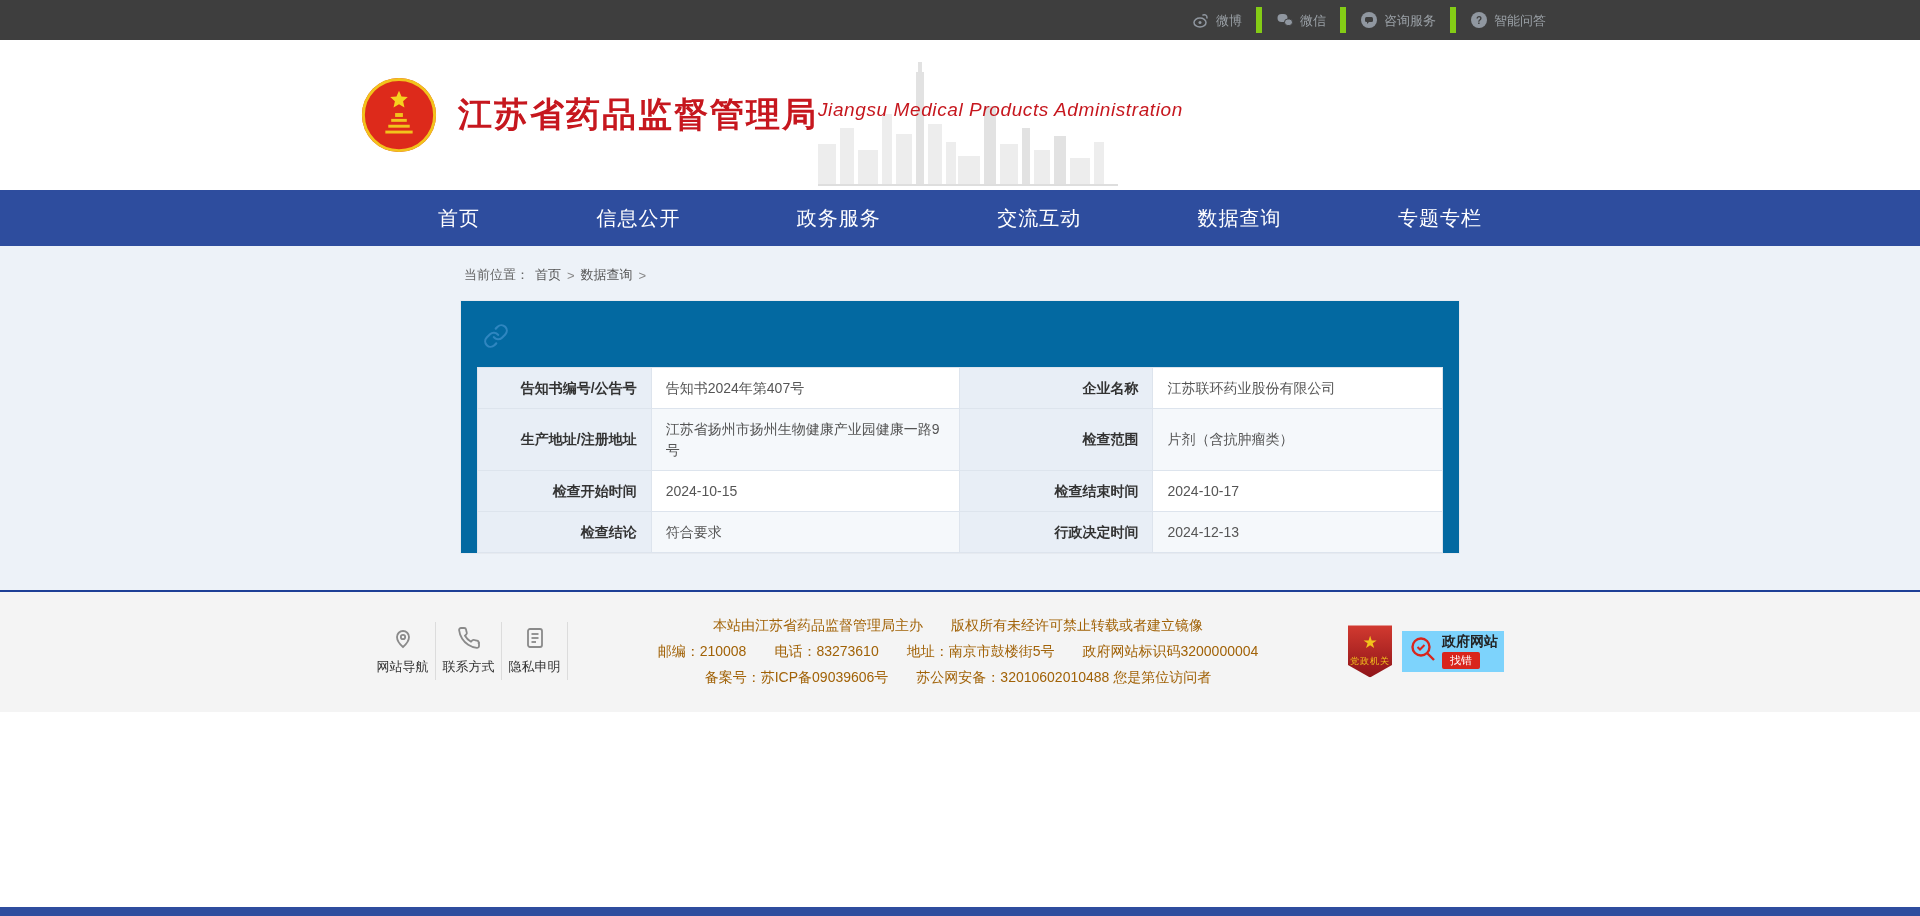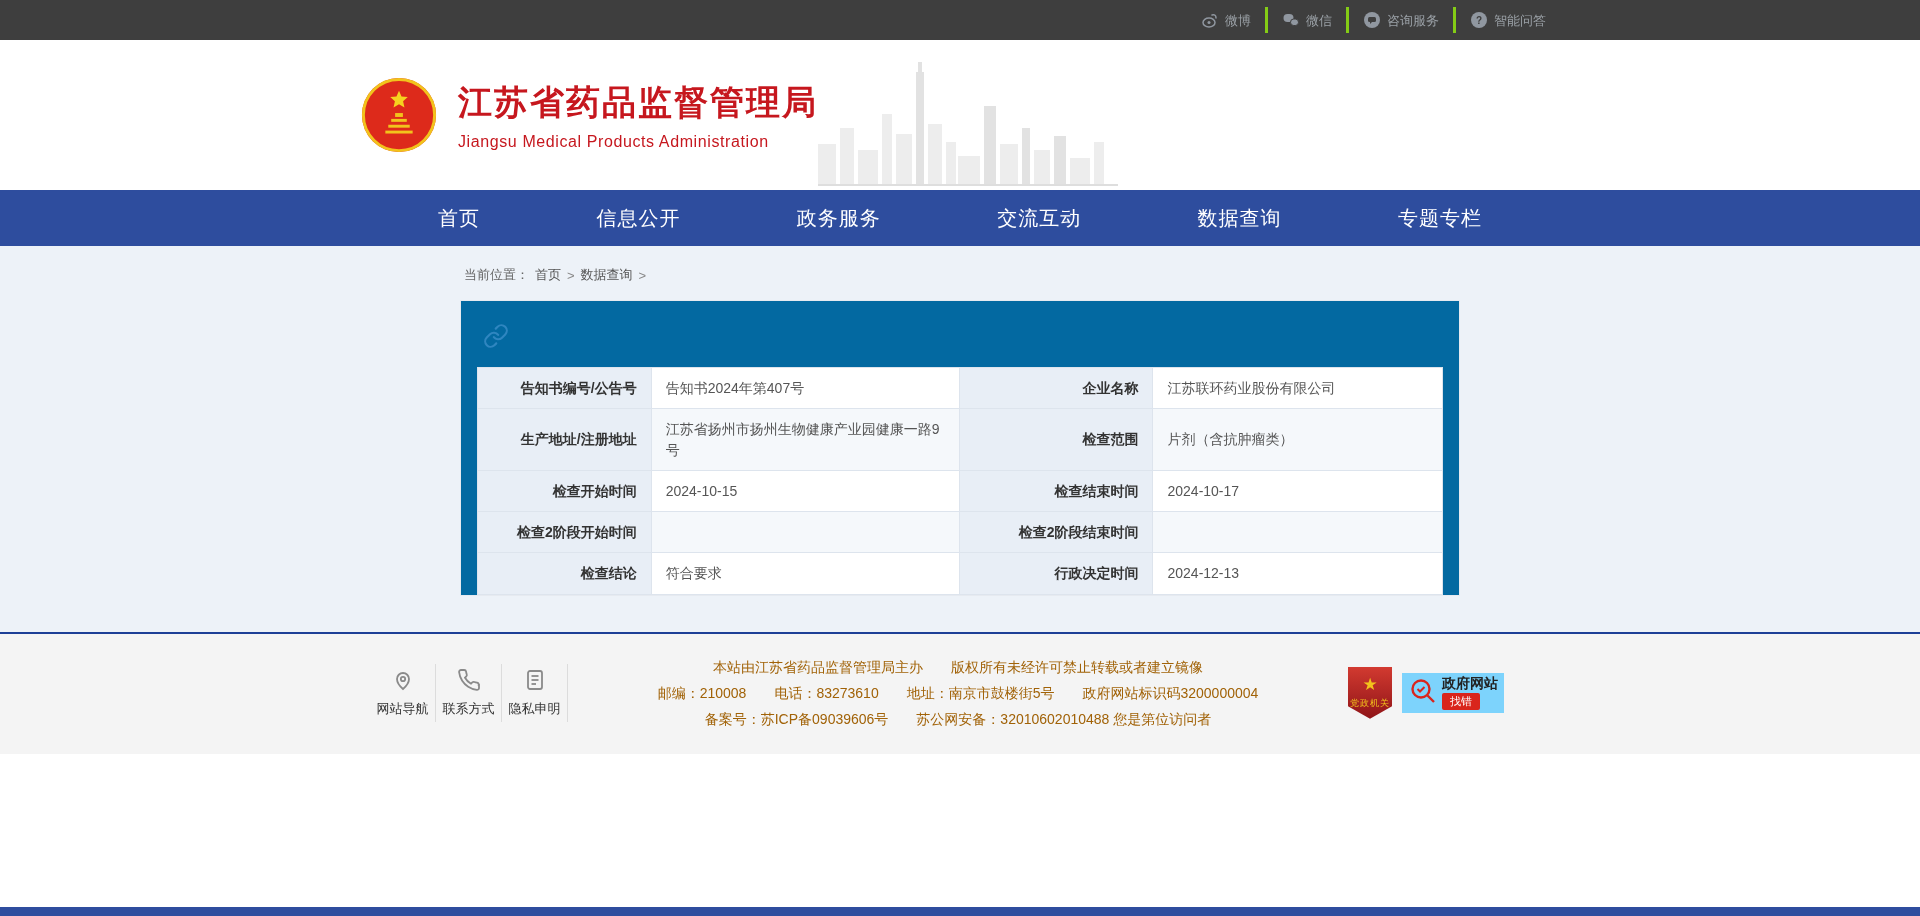--- a/index.html
+++ b/index.html
@@ -15,35 +15,35 @@
 
   
   .topbar { height: 40px; background: #3e3e3e; flex: none; }
   .topbar-inner {
     width: 1200px; margin: 0 auto; height: 100%;
     display: flex; justify-content: flex-end; align-items: center;
   }
   .topbar-item {
     display: flex; align-items: center; gap: 6px;
     color: #9aa0a6; font-size: 13px; padding: 4px 14px;
-    border-left: 3px solid #84cc16; cursor: pointer; line-height: 1;
+    border-left: 6px solid #84cc16; cursor: pointer; line-height: 1;
   }
   .topbar-item:first-child { border-left: none; }
   .topbar-item svg { display: block; }
 
   
   .header { height: 150px; background: #fff; position: relative; overflow: hidden; flex: none; }
   .header-inner {
     width: 1200px; margin: 0 auto; height: 100%;
     display: flex; align-items: center; gap: 20px; position: relative; z-index: 2;
   }
   .emblem { width: 78px; height: 78px; flex: none; }
-  .title-block { display: flex; flex-direction: column; }
+  .title-block { display: flex; flex-direction: row; }
   .site-title { font-size: 34px; font-weight: bold; color: #c6171e; letter-spacing: 2px; }
-  .site-subtitle { font-size: 16px; color: #c6171e; margin-top: 7px; letter-spacing: 0.6px; }
+  .site-subtitle { font-size: 19px; color: #c6171e; margin-top: 7px; letter-spacing: 0.6px; font-style: italic; }
   .skyline { position: absolute; left: 818px; bottom: 0; z-index: 1; }
 
   
   .nav { height: 56px; background: #2e4d9e; flex: none; }
   .nav-inner {
     width: 1060px; margin: 0 auto; height: 100%;
     display: flex; justify-content: space-between; align-items: center;
   }
   .nav-item {
     color: #fff; font-size: 20px; letter-spacing: 1px;
@@ -256,26 +256,20 @@
             <td class="lbl">检查范围</td>
             <td class="val">片剂（含抗肿瘤类）</td>
           </tr>
           <tr>
             <td class="lbl">检查开始时间</td>
             <td class="val">2024-10-15</td>
             <td class="lbl">检查结束时间</td>
             <td class="val">2024-10-17</td>
           </tr>
           <tr>
-            <td class="lbl">检查2阶段开始时间</td>
-            <td class="val"></td>
-            <td class="lbl">检查2阶段结束时间</td>
-            <td class="val"></td>
-          </tr>
-          <tr>
             <td class="lbl">检查结论</td>
             <td class="val">符合要求</td>
             <td class="lbl">行政决定时间</td>
             <td class="val">2024-12-13</td>
           </tr>
         </tbody>
       </table>
     </div>
   </div>
 </div>

